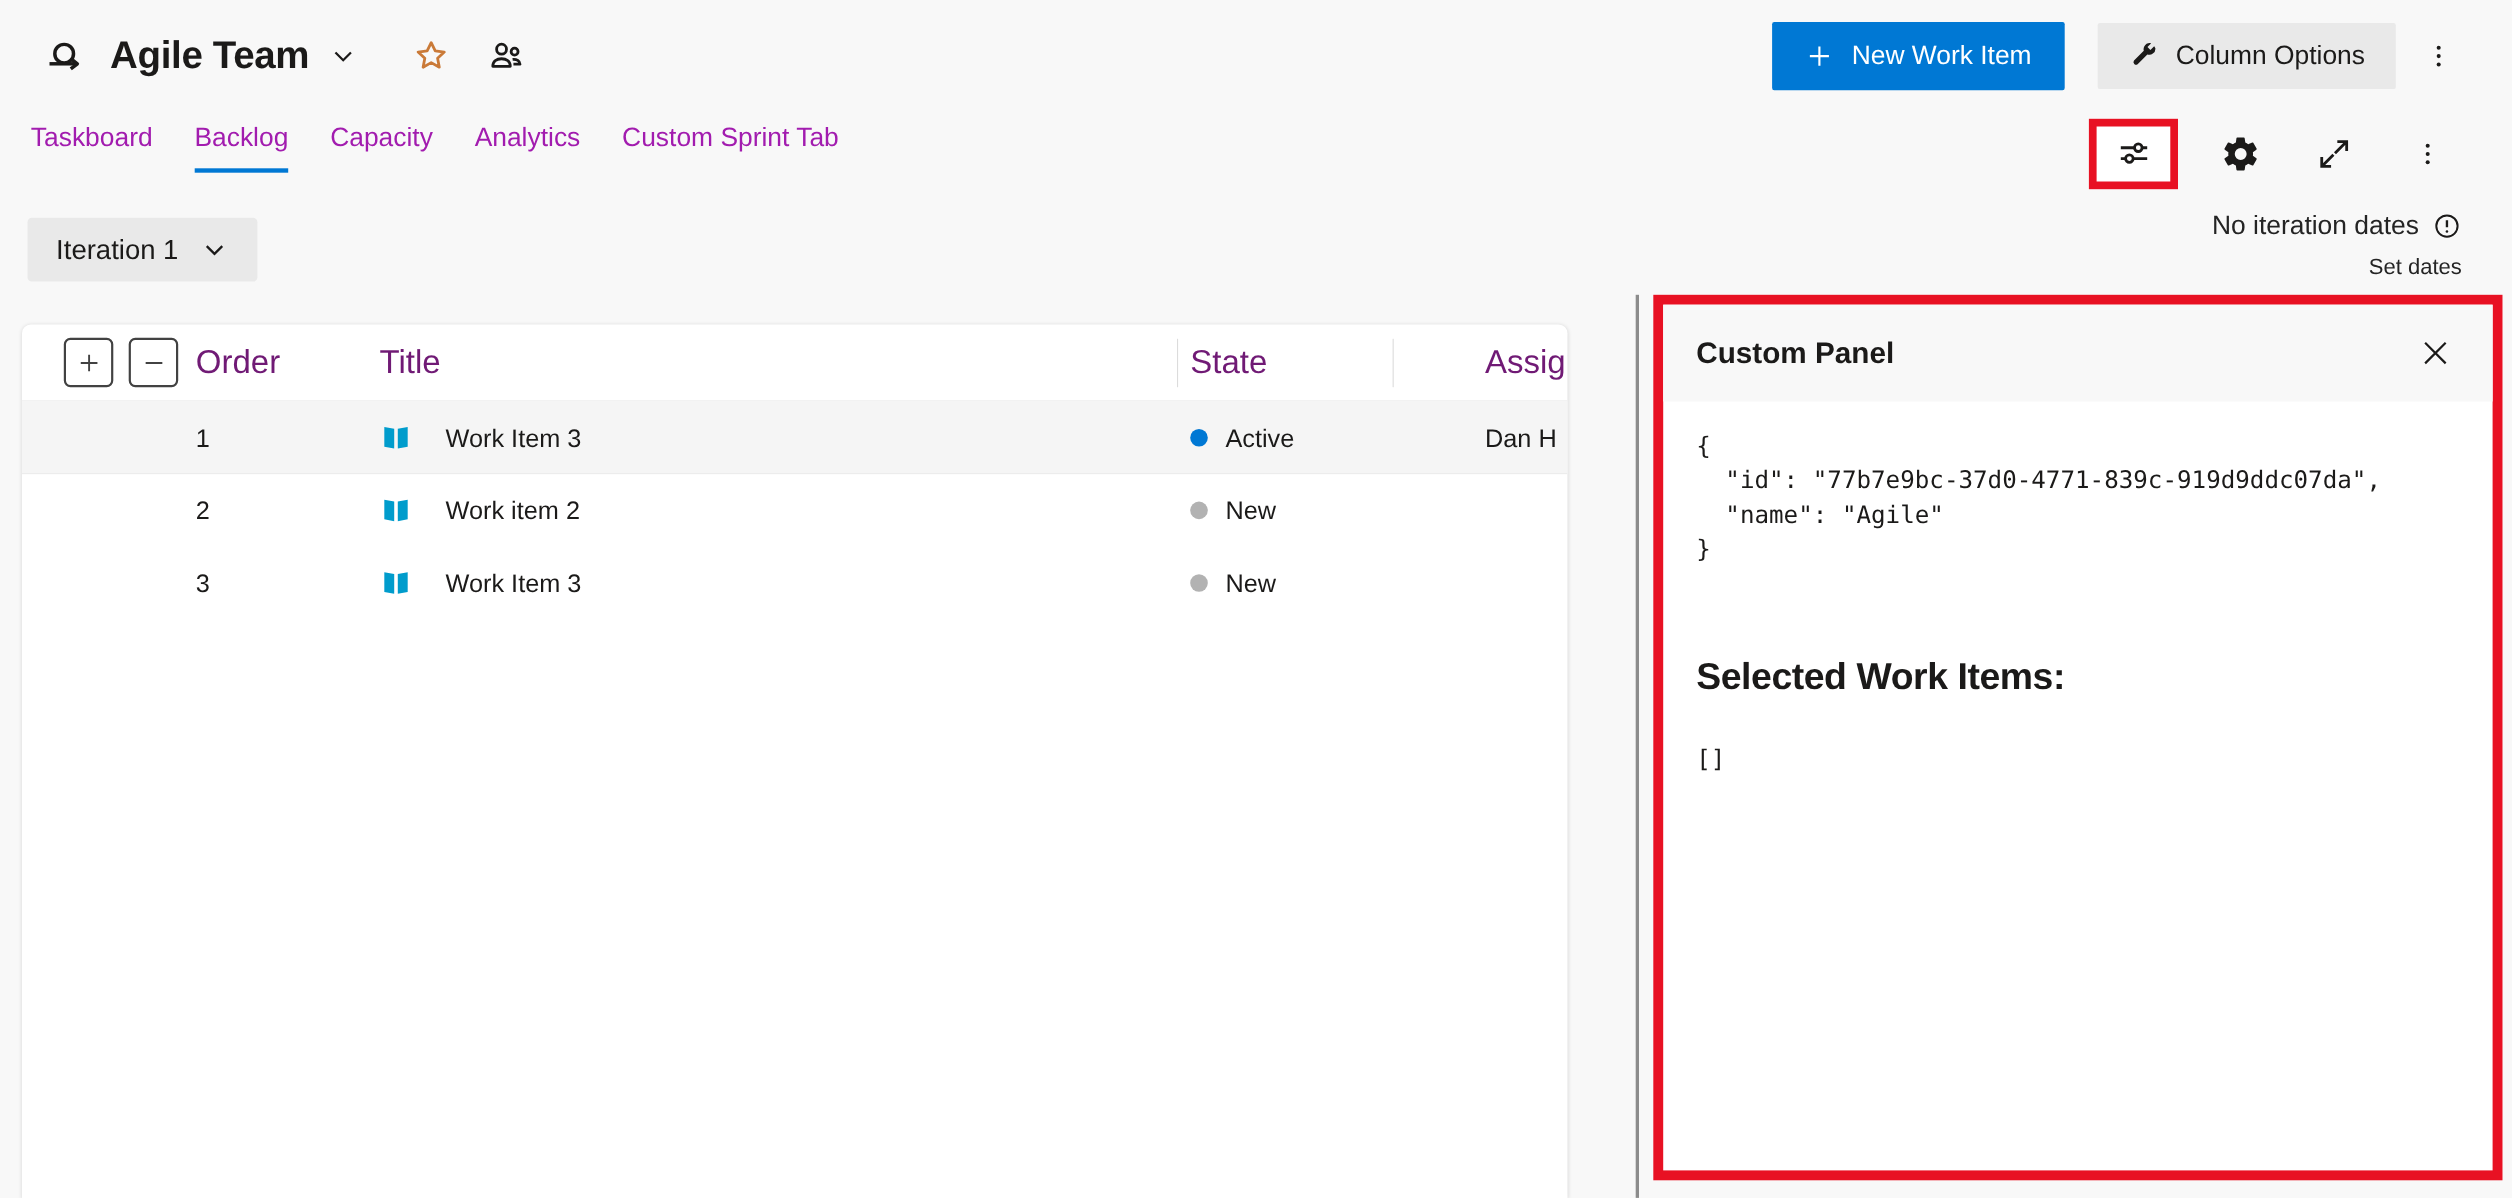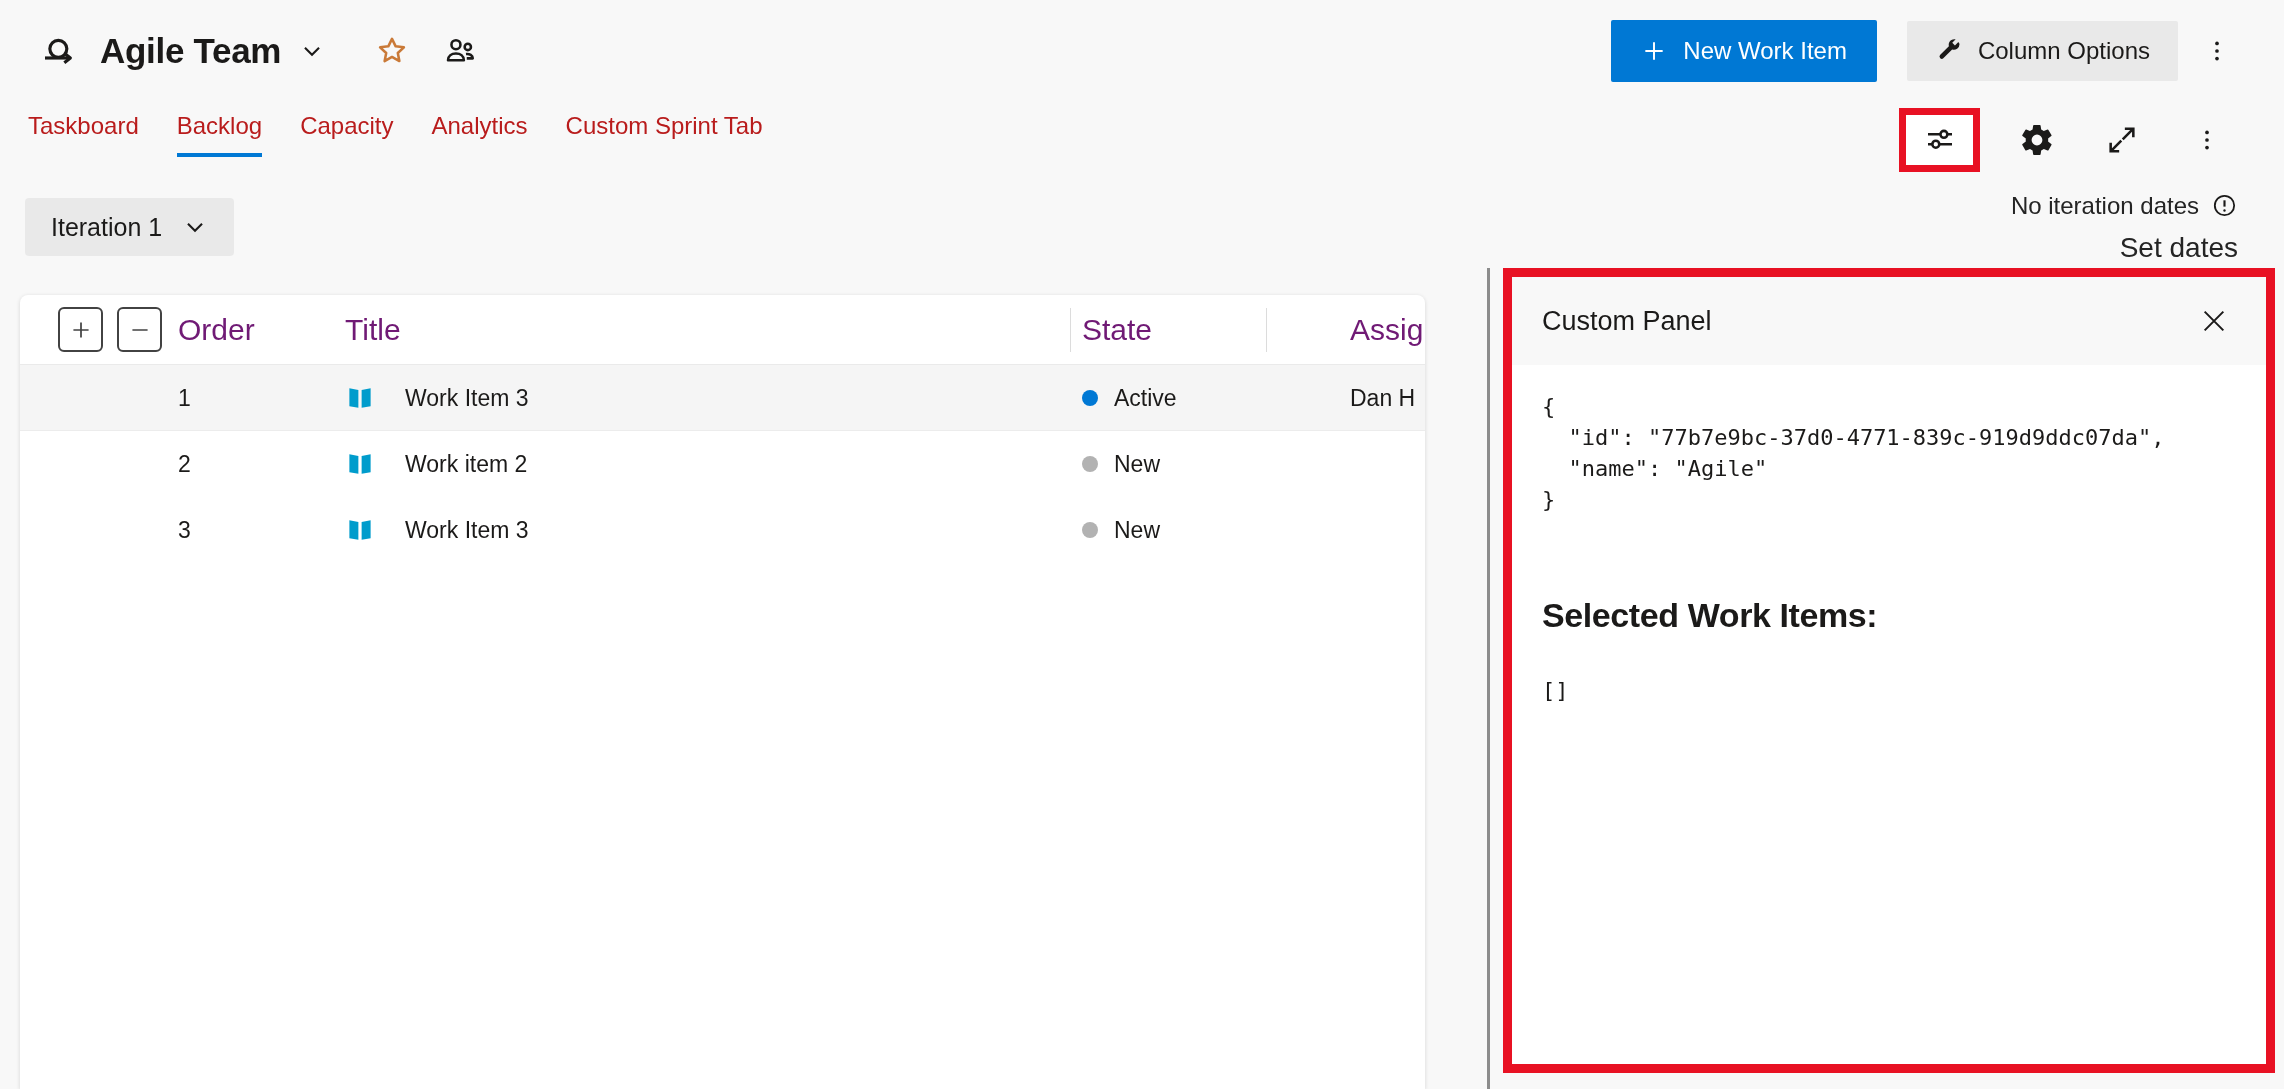--- a/index.html
+++ b/index.html
@@ -25,34 +25,34 @@
     font-size:24px; display:flex; align-items:center; gap:16px;
   }
   .btn-gray {
     height:60px; padding:0 28px; background:#e9e9e9; color:#1b1a19; border-radius:2px;
     font-size:24px; display:flex; align-items:center; gap:15px; margin-left:30px;
   }
   .hdr-more { width:50px; height:60px; margin-left:14px; display:flex; align-items:center; justify-content:center; }
 
   
   .tab-row { position:absolute; left:28px; top:112px; display:flex; gap:38px; align-items:flex-end; }
-  .tab { font-size:24px; color:#b91c1c; padding-bottom:13px; border-bottom:4px solid transparent; }
+  .tab { font-size:24px; color:#a21caf; padding-bottom:13px; border-bottom:4px solid transparent; }
   .tab.active { font-weight:400; border-bottom-color:#0078d4; }
 
   .view-actions { position:absolute; top:100px; right:49px; height:80px; display:flex; align-items:center; gap:29px; }
   .icon-btn { width:56px; height:56px; display:flex; align-items:center; justify-content:center; }
   .red-box { width:81px; height:64px; border:7px solid #e81123; background:#fff;
              display:flex; align-items:center; justify-content:center; }
 
   
   .iteration-btn { position:absolute; left:25px; top:198px; height:58px; background:#e9e9e9;
                    border-radius:4px; display:flex; align-items:center; gap:20px; padding:0 26px; font-size:25px; }
   .dates-info { position:absolute; top:192px; right:46px; text-align:right; font-size:24px; color:#242424; }
   .dates-line { display:flex; gap:12px; justify-content:flex-end; }
-  .set-dates { display:inline-block; margin-top:12px; font-size:28px; }
+  .set-dates { display:inline-block; margin-top:12px; font-size:20px; }
 
   
   .board-card { position:absolute; left:20px; top:295px; width:1405px; height:794px; background:#fff;
                 border-radius:8px 8px 0 0; box-shadow:0 1px 4px rgba(0,0,0,.14); overflow:hidden; }
   .card-header { position:relative; height:70px; border-bottom:1px solid #eaeaea; }
   .expand-btns { position:absolute; left:38px; top:12px; display:flex; gap:14px; }
   .sq-btn { width:45px; height:45px; border:2px solid #424242; border-radius:6px; background:#fff;
             display:flex; align-items:center; justify-content:center; }
   .col-label { position:absolute; top:0; height:70px; display:flex; align-items:center;
                font-size:30px; color:#701a75; white-space:nowrap; }
@@ -64,21 +64,21 @@
   .wi-row.selected { background:#f5f5f5; border-bottom:1px solid #ececec; }
   .cell { position:absolute; top:0; height:66px; display:flex; align-items:center; white-space:nowrap; }
   .c-order { left:158px; } .c-title { left:325px; gap:30px; } .c-state { left:1062px; gap:16px; } .c-assigned { left:1330px; }
   .state-dot { width:16px; height:16px; border-radius:50%; }
   .dot-active { background:#0078d4; } .dot-new { background:#b2b2b2; }
 
   
   .pane-divider { position:absolute; left:1487px; top:268px; width:3px; height:821px; background:#8c8c8c; }
   .custom-panel { position:absolute; left:1503px; top:268px; width:772px; height:805px;
                   border:9px solid #e81123; background:#fff; display:flex; flex-direction:column; }
-  .panel-header { flex:none; height:88px; background:#f8f8f8; display:flex; align-items:center; padding:8px 30px; }
+  .panel-header { flex:none; height:88px; background:#f8f8f8; display:flex; align-items:center; padding:8px 30px;font-weight:bold; }
   .panel-title { font-size:27px; }
   .panel-close { margin-left:auto; width:44px; height:44px; display:flex; align-items:center; justify-content:center; }
   .panel-body { flex:1; padding:0 30px; overflow:hidden; }
   .panel-heading { font-size:34px; font-weight:700; letter-spacing:-0.4px; line-height:40px; }
   .h-context { margin-top:54px; }
   .h-selected { margin-top:80px; }
   .panel-json { font-family:"DejaVu Sans Mono", monospace; font-size:22px; line-height:31px; color:#1b1a19; }
   .j-context { margin-top:26px; }
   .j-selected { margin-top:40px; }
 </style>

